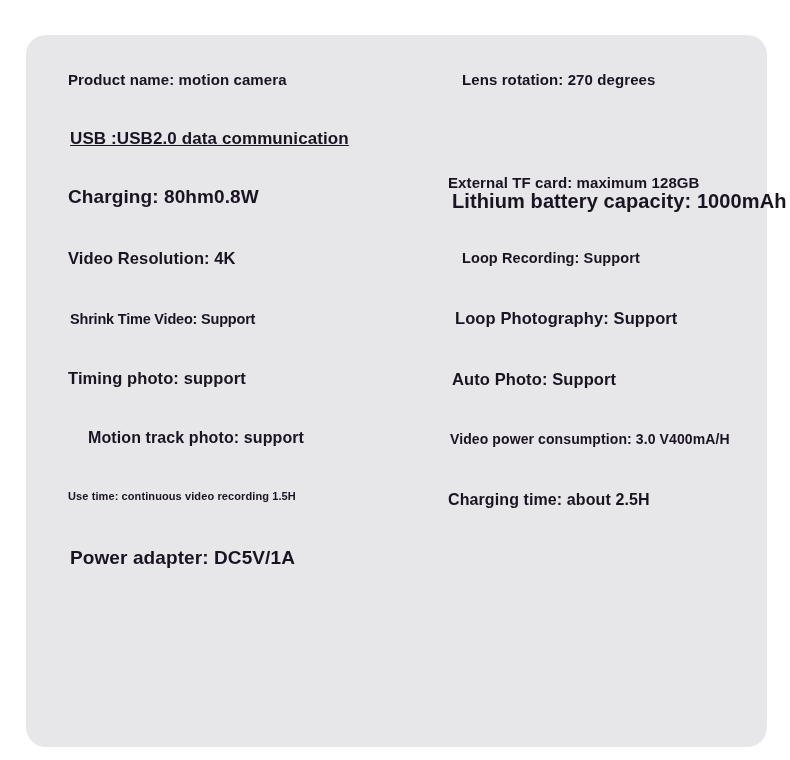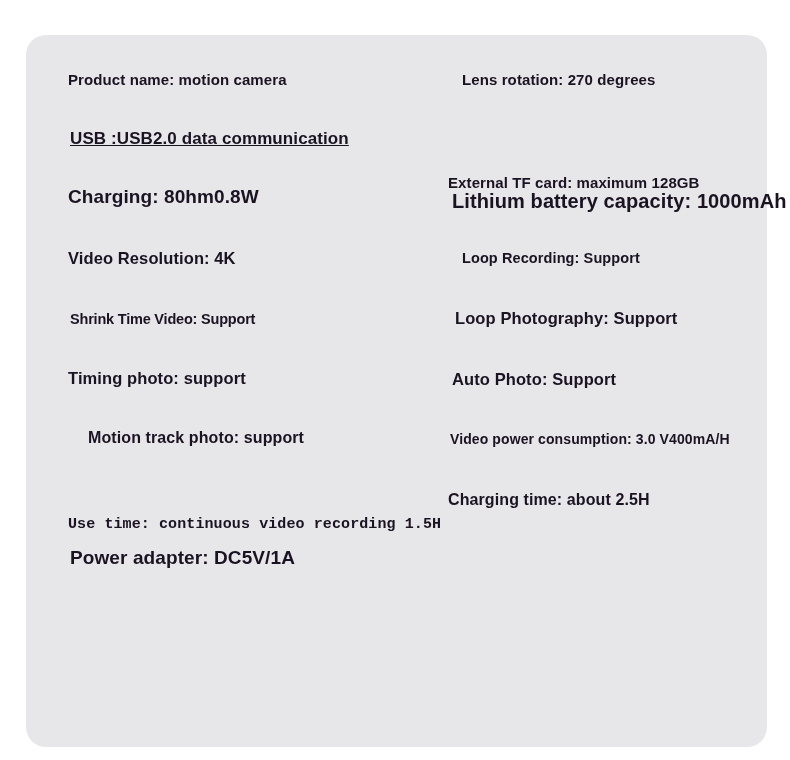--- a/index.html
+++ b/index.html
@@ -35,21 +35,21 @@
     letter-spacing: 0.1px;
   }
   
   .l1 { left: 42px;  top: 36px;  font-size: 15px;   }
   .l2 { left: 44px;  top: 94px;  font-size: 17px; text-decoration: underline;   }
   .l3 { left: 42px;  top: 151px; font-size: 19px;   }
   .l4 { left: 42px;  top: 214px; font-size: 16.5px; }
   .l5 { left: 44px;  top: 276px; font-size: 14.5px; letter-spacing: -0.2px; }
   .l6 { left: 42px;  top: 334px; font-size: 16.5px; }
   .l7 { left: 42px;  top: 393px; font-size: 16px; margin-left: 20px; }
-  .l8 { left: 42px;  top: 481px; font-size: 15px; font-family: Liberation Mono, monospace;   }
+  .l8 { left: 42px;  top: 455px; font-size: 11px;   }
   .l9 { left: 44px;  top: 512px; font-size: 19px;   }
   
   .r1 { left: 436px; top: 36px;  font-size: 15px;   }
   .r2 { left: 422px; top: 95px;  font-size: 15px; margin-top: 44px;   }
   .r3 { left: 426px; top: 154px; font-size: 20px; }
   .r4 { left: 436px; top: 215px; font-size: 14.5px; }
   .r5 { left: 429px; top: 274px; font-size: 16.5px; }
   .r6 { left: 426px; top: 335px; font-size: 16.5px; }
   .r7 { left: 424px; top: 396px; font-size: 14px;   }
   .r8 { left: 422px; top: 455px; font-size: 16px; }

